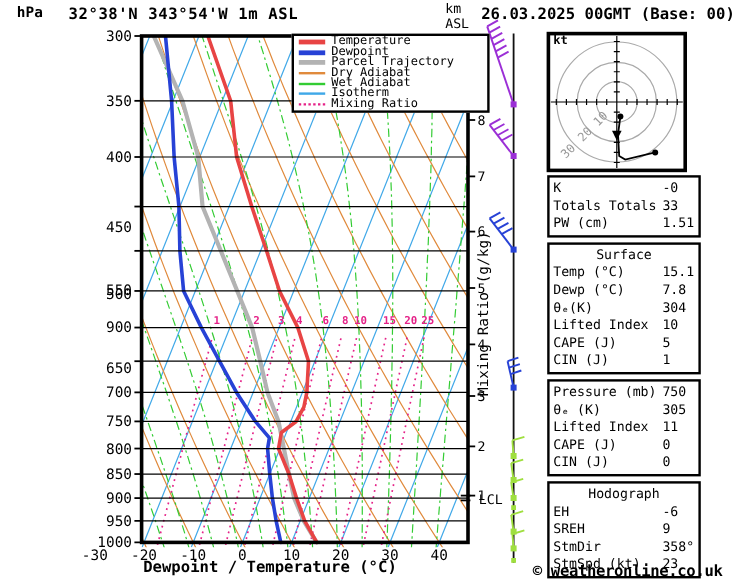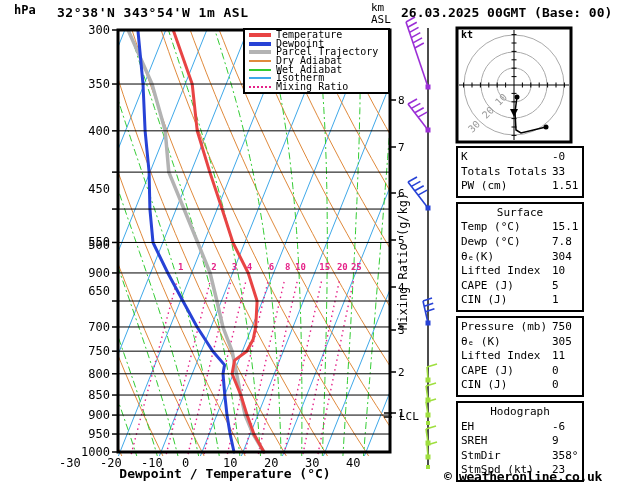--- a/index.html
+++ b/index.html
@@ -5,26 +5,26 @@
   html,body{margin:0;padding:0;background:#fff;}
   #root{position:relative;width:629px;height:486px;background:#fff;overflow:hidden;
         font-family:"DejaVu Sans Mono",monospace;color:#000;}
   #chart-svg{position:absolute;left:0;top:0;}
   .abs{position:absolute;white-space:nowrap;}
   .hpa-unit{left:14px;top:3px;font-size:12px;font-weight:bold;}
   .title{left:57px;top:5px;font-size:13px;font-weight:bold;letter-spacing:.5px;}
   .datetime{left:401px;top:5px;font-size:13px;font-weight:bold;}
   .km-unit{left:371px;top:2px;font-size:11px;line-height:12px;}
   .p-label{position:absolute;width:42px;text-align:right;font-size:12px;}
-  .t-label{position:absolute;width:40px;text-align:left;font-size:12px;}
+  .t-label{position:absolute;width:40px;text-align:center;font-size:12px;}
   .km-label{position:absolute;font-size:11px;}
   .lcl{left:399px;top:410px;font-size:11px;}
   .x-title{left:100px;top:466px;width:250px;text-align:center;font-size:13px;font-weight:bold;}
   .mr-axis{left:338px;top:258px;font-size:12px;transform:rotate(-90deg);transform-origin:center;width:130px;text-align:center;}
-  .legend{left:243px;top:28px;width:147px;background:#fff;border:2px solid #000;padding:1px 0 1px 4px;box-sizing:border-box;}
+  .legend{left:243px;top:28px;width:165px;background:#fff;border:2px solid #000;padding:1px 0 1px 4px;box-sizing:border-box;}
   .legend-row{display:flex;align-items:center;height:8.6px;}
   .legend-swatch{width:22px;flex:0 0 22px;margin-right:5px;}
   .legend-label{font-size:10px;line-height:8px;}
   .kt-label{left:461px;top:29px;font-size:10px;font-weight:bold;}
   .ring-label{position:absolute;font-size:10px;color:#999;transform:rotate(-45deg);}
   .tables{left:456px;top:146px;width:128px;}
   .tbox{border:2px solid #000;background:#fff;padding:2px 3px;margin-bottom:4px;box-sizing:border-box;}
   .trow{position:relative;height:14.6px;font-size:11px;line-height:14.6px;}
   .trow .val{position:absolute;left:91px;top:0;}
   .ttitle{text-align:center;height:14.6px;font-size:11px;line-height:14.6px;}
@@ -270,21 +270,21 @@
   </span>
 
   <div id="pressure-labels">
       <span class="p-label" style="left: 68px; top: 23px;">300</span>
       <span class="p-label" style="left: 68px; top: 77.0308px;">350</span>
       <span class="p-label" style="left: 68px; top: 123.834px;">400</span>
       <span class="p-label" style="left: 68px; top: 182px; text-align: right;">450</span>
       <span class="p-label" style="left: 68px; top: 205px; margin-top: 33px;">500</span>
       <span class="p-label" style="left: 68px; top: 235.454px;">550</span>
       <span class="p-label" style="left: 68px; top: 265.952px;">900</span>
-      <span class="p-label" style="left: 68px; top: 284px;">650</span>
+      <span class="p-label" style="left: 68px; top: 300px;">650</span>
       <span class="p-label" style="left: 68px; top: 319.983px;">700</span>
       <span class="p-label" style="left: 68px; top: 344.166px;">750</span>
       <span class="p-label" style="left: 68px; top: 366.787px;">800</span>
       <span class="p-label" style="left: 68px; top: 388.036px;">850</span>
       <span class="p-label" style="left: 68px; top: 408.07px;">900</span>
       <span class="p-label" style="left: 68px; top: 427.021px;">950</span>
       <span class="p-label" style="left: 68px; top: 445px;">1000</span>
     </div>
   <div id="temp-labels">
       <span class="t-label" style="left: 59px; top: 456px;">-30</span>

